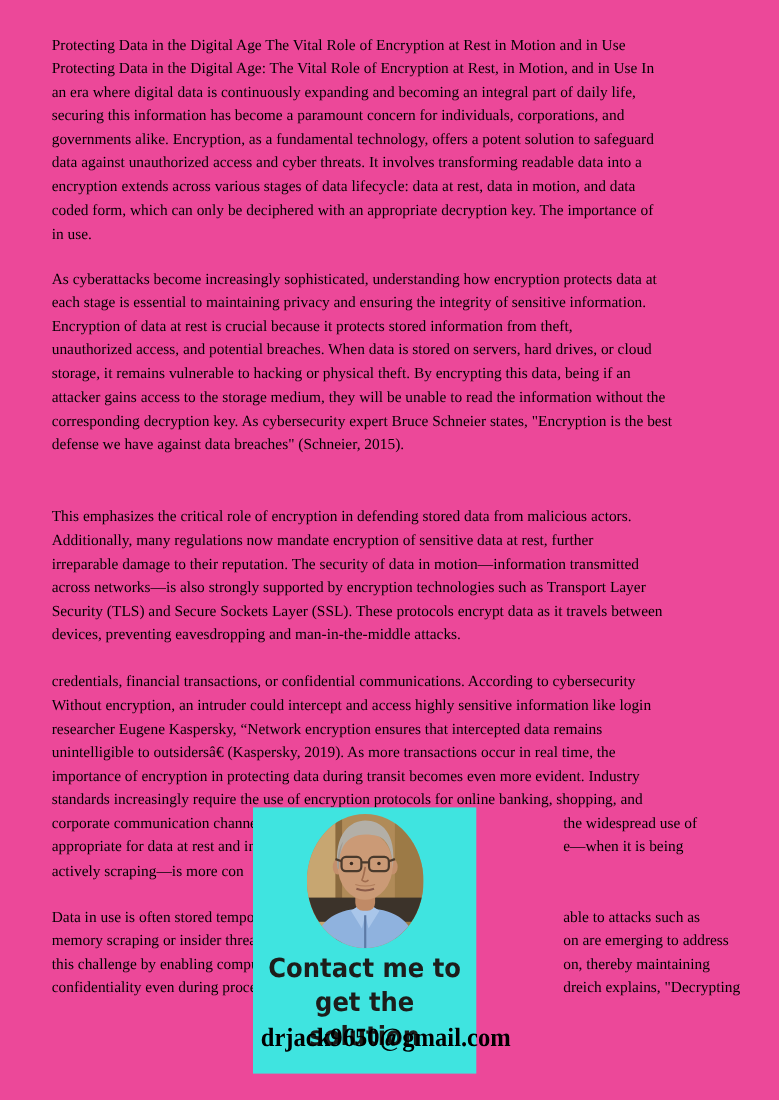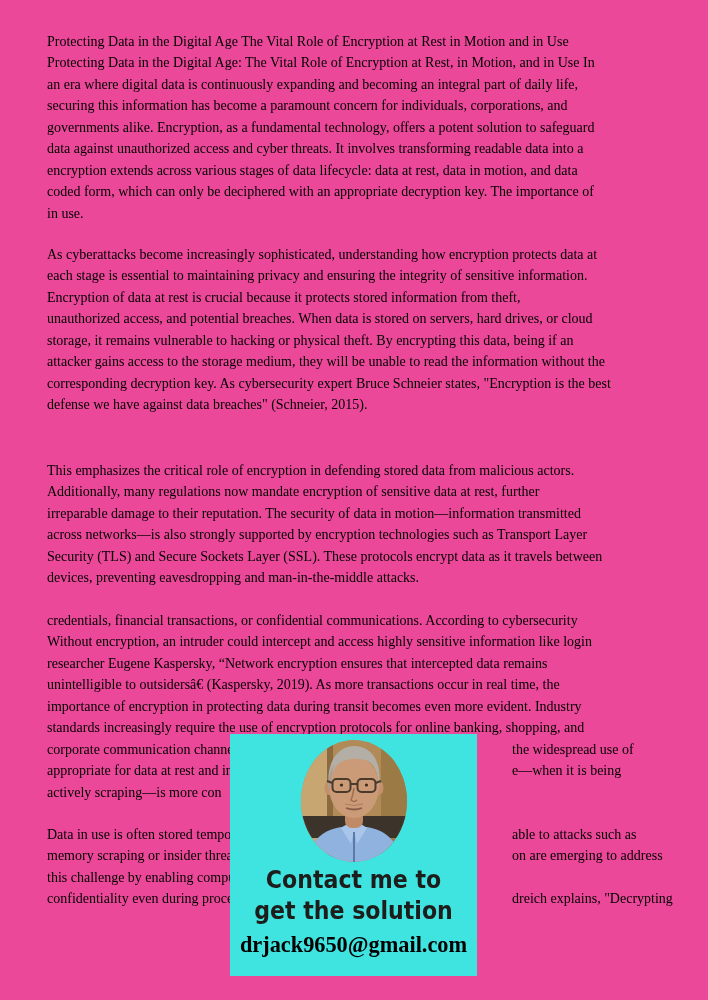--- a/index.html
+++ b/index.html
@@ -8,21 +8,21 @@
     overflow:hidden;font-family:"Liberation Serif",serif;
   }
   .doc{
     position:absolute;left:47px;top:0;width:620px;
     font-size:14px;line-height:21.45px;color:#000000;
   }
   .para{position:absolute;left:0;width:100%;}
   .line{position:relative;white-space:nowrap;height:21.45px;}
   .rfrag{position:absolute;left:434px;top:0;margin-left:31px;}
   .overlay{
-    position:absolute;left:230px;top:734px;width:247px;height:242px;
+    position:absolute;left:230px;top:734px;width:203px;height:242px;
   }
   .photo{position:absolute;left:50%;top:6px;margin-left:-53px;width:106px;height:122px;}
   .heading{
     position:absolute;top:131px;left:0;width:100%;text-align:center;
     font-family:"DejaVu Sans",sans-serif;font-weight:700;font-size:24px;
     line-height:31px;letter-spacing:0px;transform:scaleX(0.92);transform-origin:50% 50%;
   }
   .email{
     position:absolute;top:197px;left:0;width:100%;text-align:center;
     font-family:"Liberation Serif",serif;font-weight:700;font-size:24px;
@@ -71,21 +71,21 @@
         <div class="line">unintelligible to outsidersâ€ (Kaspersky, 2019). As more transactions occur in real time, the</div>
         <div class="line">importance of encryption in protecting data during transit becomes even more evident. Industry</div>
         <div class="line">standards increasingly require the use of encryption protocols for online banking, shopping, and</div>
         <div class="line"><span>corporate communication channe</span><span class="rfrag">the widespread use of</span></div>
         <div class="line"><span>appropriate for data at rest and in</span><span class="rfrag">e—when it is being</span></div>
         <div class="line"><span>actively scraping—is more con</span></div>
       </div>
       <div class="para" style="top: 824px;">
         <div class="line"><span>Data in use is often stored tempo</span><span class="rfrag">able to attacks such as</span></div>
         <div class="line"><span>memory scraping or insider threa</span><span class="rfrag">on are emerging to address</span></div>
-        <div class="line"><span>this challenge by enabling compu</span></div>
+        <div class="line"><span>this challenge by enabling compu</span><span class="rfrag">on, thereby maintaining</span></div>
         <div class="line"><span>confidentiality even during proce</span><span class="rfrag">dreich explains, "Decrypting</span></div>
       </div>
     </div>
 
   <div class="overlay" id="overlay" style="background: rgb(63, 228, 224);">
     <div class="photo">
       <svg viewBox="0 0 106 122" width="106" height="122">
         <defs>
           <clipPath id="ovalClip">
               <ellipse cx="53" cy="61" rx="53" ry="61"></ellipse>

